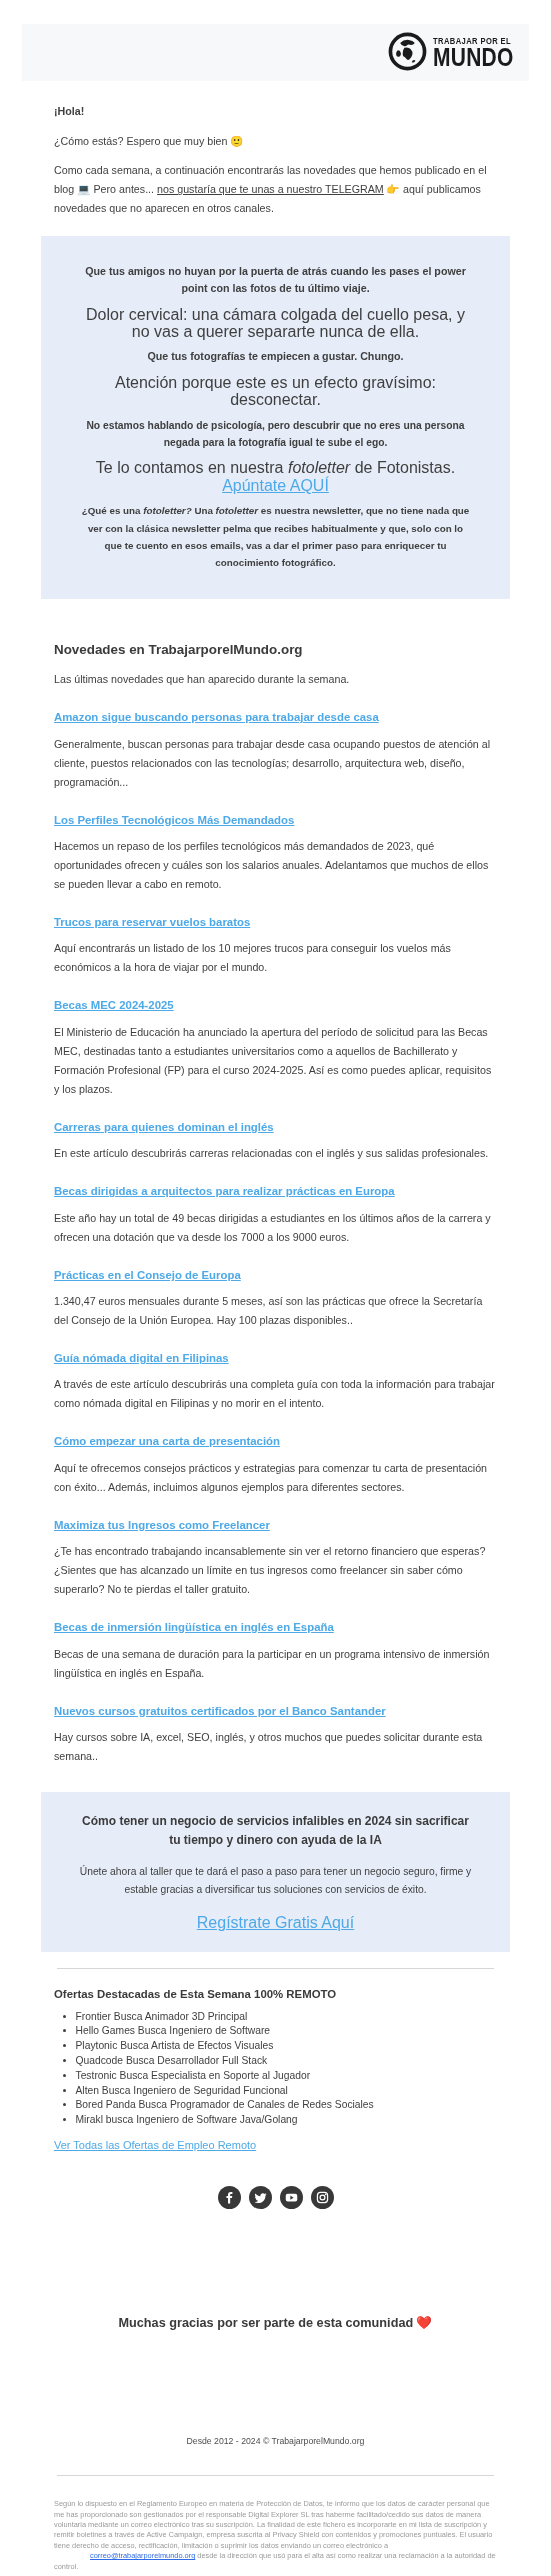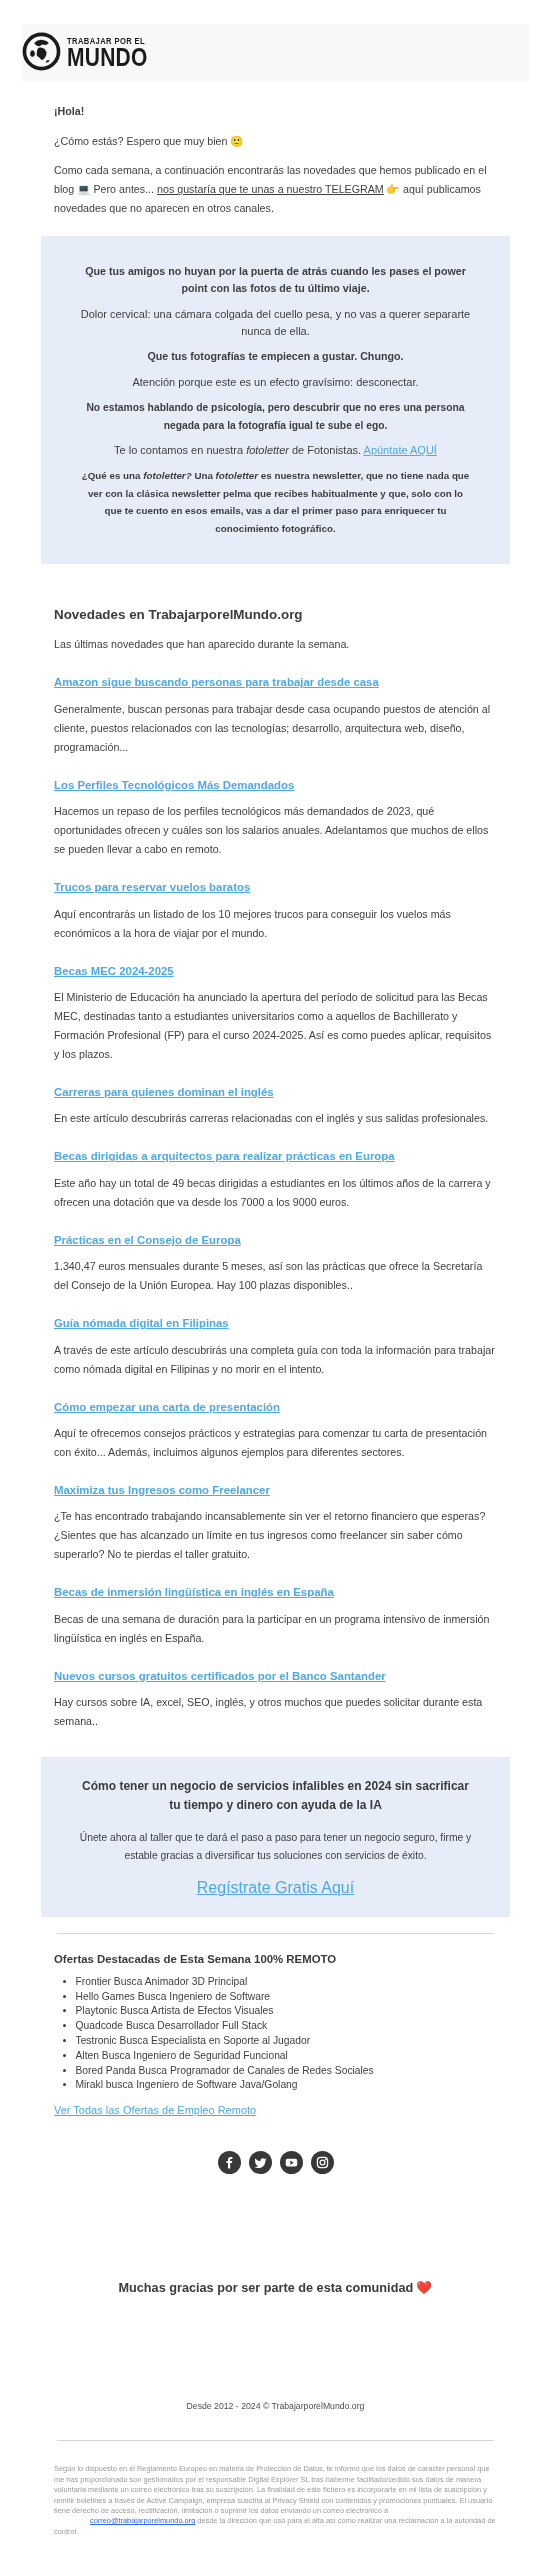--- a/index.html
+++ b/index.html
@@ -1,19 +1,19 @@
 <!DOCTYPE html>
 <html style="font-size:10.7px"><head>
 <meta charset="utf-8">
 <style>
   html, body { margin:0; padding:0; background:#ffffff; }
   body { font-family:"Liberation Sans", sans-serif; color:#3f3f3f; min-height:2576px; }
   .container { width:507px; margin:0 auto; padding-bottom:31px; }
 
-  .header-band { margin-top:23.5px; height:57px; background:#f7f8fa; display:flex; align-items:center; justify-content:flex-start; }
+  .header-band { margin-top:23.5px; height:57px; background:#f7f8fa; display:flex; align-items:center; justify-content:flex-end; }
   .logo { display:flex; align-items:center; gap:6px; cursor:pointer; }
   .logo-text { transform:scaleX(.84); transform-origin:left center; color:#1b1b1d; }
   .logo-top { font-size:9px; font-weight:bold; letter-spacing:0.5px; line-height:1; }
   .logo-bottom { font-size:25px; font-weight:bold; line-height:.88; letter-spacing:0.3px; }
 
   .content { padding:0 32px; }
   .p { font-size:10.7px; line-height:19px; margin:0; }
   .bold { font-weight:bold; }
   .mt-hola { margin-top:21.5px; }
   .mt-como { margin-top:11.4px; }
@@ -21,21 +21,21 @@
 
   a { color:inherit; }
   .dark-link { color:#3f3f3f; text-decoration:underline; }
   .blue-link { color:#4da9e8; text-decoration:underline; }
 
   .bluebox { background:#e6edf8; margin:17.4px -13.4px 0; padding:27px 38px; text-align:center; }
   .bb-p { margin:8px 0 0; }
   .bb-p:first-child { margin-top:0; }
   .bb-lead { font-size:12px; font-weight:bold; line-height:19px; }
   .bb-bold { font-size:10.7px; font-weight:bold; line-height:17.4px; }
-  .bb-reg  { font-size:11px; line-height:17.4px; }
+  .bb-reg  { font-size:16px; line-height:17.4px; }
   .bb-bold-sm { font-size:9.8px; font-weight:bold; line-height:17.4px; }
 
   .section-title { font-size:13.4px; font-weight:bold; margin:43px 0 0; color:#3b3b3b; }
   .section-sub { margin-top:13.4px; }
 
   .article { margin-top:20px; }
   .article-link { display:inline-block; font-size:11.4px; font-weight:bold; color:#4da9e8; text-decoration:underline; line-height:16px; }
   .article-desc { font-size:10.7px; line-height:19px; margin:9.4px 0 0; }
 
   .workshop { margin-top:26px; padding:20px 38px; }

